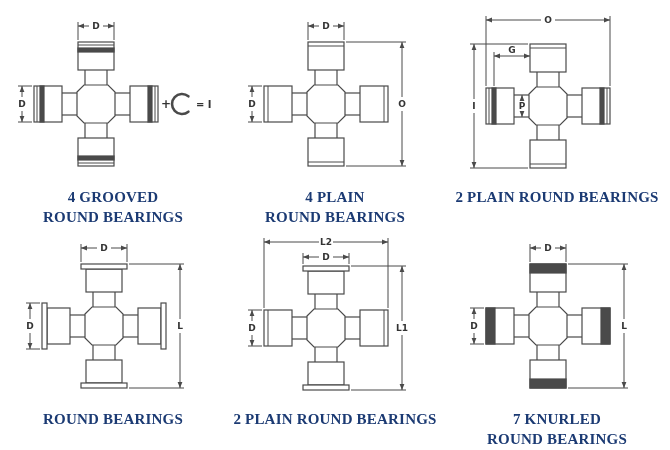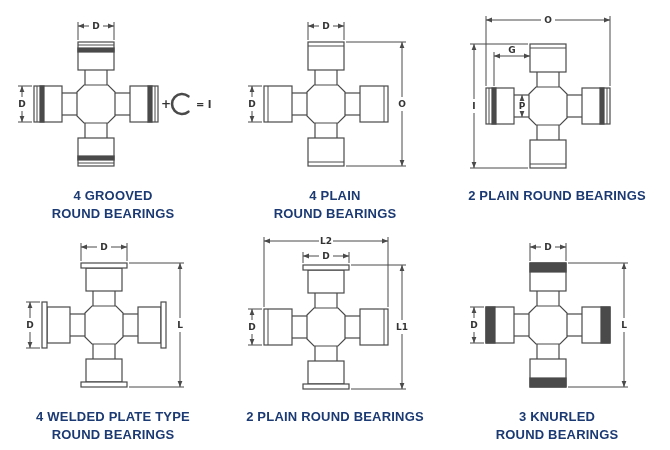--- a/index.html
+++ b/index.html
@@ -4,22 +4,22 @@
 <style>
   * { margin:0; padding:0; box-sizing:border-box; }
   html,body { width:670px; height:450px; background:#ffffff; overflow:hidden;
               font-family:"Liberation Sans", sans-serif; }
   .page { width:670px; height:450px; padding:6px 2px 2px 2px; background:#ffffff; }
   .grid { display:grid; grid-template-columns:repeat(3,1fr); grid-template-rows:repeat(2,1fr);
           width:100%; height:100%; }
   .panel { display:flex; flex-direction:column; align-items:center; justify-content:flex-start;
            padding-top:2px; }
   .diagram { width:210px; height:178px; flex:0 0 auto; display:block; }
-  .caption { text-align:center; font-weight:bold; font-size:13px; line-height:1.35;
-             letter-spacing:0.2px; color:#1b3a73; margin-top:1px; }
+  .caption { text-align:center; font-weight:bold; font-size:15px; line-height:1.35;
+             letter-spacing:0.2px; color:#1b3a73; margin-top:1px;font-family:Liberation Serif, serif; }
   .cap-line { display:block; }
 </style>
 </head>
 <body style="background: rgb(255, 255, 255);">
 
 <div class="page">
   <div class="grid">
 
     <figure class="panel">
       <svg class="diagram" viewBox="0 0 210 178" role="img">
@@ -209,21 +209,20 @@
           <polygon points="22,119 19.6,113 24.4,113" fill="#4a4a4a"></polygon>
           <line x1="121" y1="34" x2="176" y2="34" stroke="#4a4a4a" stroke-width="1"></line>
           <line x1="121" y1="158" x2="176" y2="158" stroke="#4a4a4a" stroke-width="1"></line>
           <line x1="172" y1="34" x2="172" y2="89" stroke="#4a4a4a" stroke-width="1"></line>
           <line x1="172" y1="103" x2="172" y2="158" stroke="#4a4a4a" stroke-width="1"></line>
           <text x="172" y="99.2" fill="#333333" font-size="9" font-weight="bold" text-anchor="middle" font-family="DejaVu Sans, sans-serif">L</text>
           <polygon points="172,34 169.6,40 174.4,40" fill="#4a4a4a"></polygon>
           <polygon points="172,158 169.6,152 174.4,152" fill="#4a4a4a"></polygon>
         </svg>
       <figcaption class="caption" style="color: rgb(27, 58, 115);">
-        <span class="cap-line">4 WELDED PLATE TYPE</span>
         <span class="cap-line">ROUND BEARINGS</span>
       </figcaption>
     </figure>
 
     <figure class="panel">
       <svg class="diagram" viewBox="0 0 210 178" role="img">
           <rect x="58" y="87" width="76" height="22" fill="#fff" stroke="#4a4a4a" stroke-width="1.2"></rect>
           <rect x="85" y="60" width="22" height="76" fill="#fff" stroke="#4a4a4a" stroke-width="1.2"></rect>
           <polygon points="77,86 84,79 108,79 115,86 115,110 108,117 84,117 77,110" fill="#fff" stroke="#4a4a4a" stroke-width="1.2"></polygon>
           <g>
@@ -313,19 +312,19 @@
           <polygon points="22,114 19.6,108 24.4,108" fill="#4a4a4a"></polygon>
           <line x1="116" y1="34" x2="176" y2="34" stroke="#4a4a4a" stroke-width="1"></line>
           <line x1="116" y1="158" x2="176" y2="158" stroke="#4a4a4a" stroke-width="1"></line>
           <line x1="172" y1="34" x2="172" y2="89" stroke="#4a4a4a" stroke-width="1"></line>
           <line x1="172" y1="103" x2="172" y2="158" stroke="#4a4a4a" stroke-width="1"></line>
           <text x="172" y="99.2" fill="#333333" font-size="9" font-weight="bold" text-anchor="middle" font-family="DejaVu Sans, sans-serif">L</text>
           <polygon points="172,34 169.6,40 174.4,40" fill="#4a4a4a"></polygon>
           <polygon points="172,158 169.6,152 174.4,152" fill="#4a4a4a"></polygon>
         </svg>
       <figcaption class="caption" style="color: rgb(27, 58, 115);">
-        <span class="cap-line">3 KNURLED</span>
+        <span class="cap-line">7 KNURLED</span>
         <span class="cap-line">ROUND BEARINGS</span>
       </figcaption>
     </figure>
 
   </div>
 </div>
 
 </body></html>

